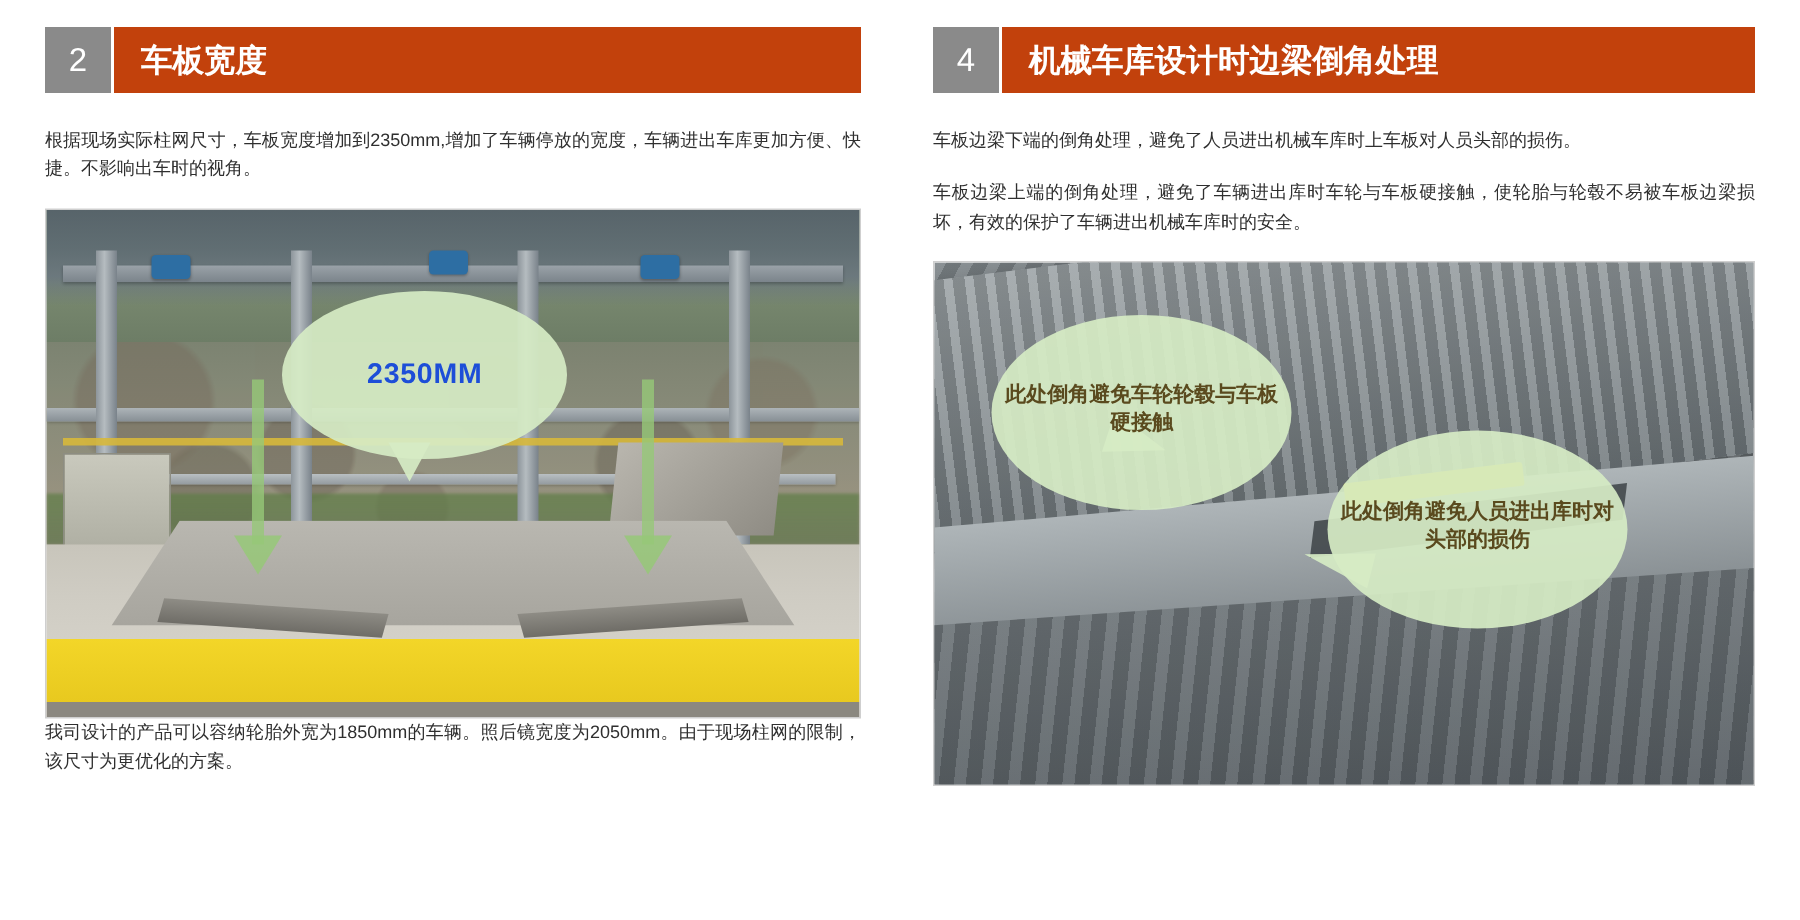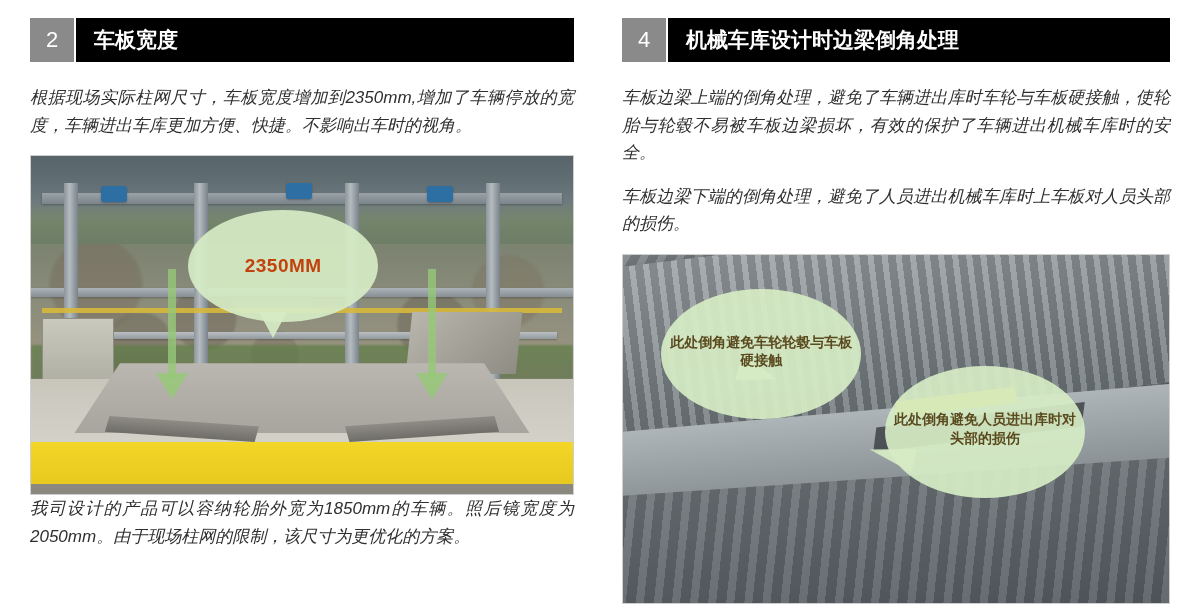--- a/index.html
+++ b/index.html
@@ -42,37 +42,36 @@
     color: #ffffff;
     font-size: 22px;
     display: flex;
     align-items: center;
     justify-content: center;
     font-weight: 400;
     letter-spacing: 0;
   }
   .section-title {
     flex: 1;
-    background: #000000;
+    background: #c2410c;
     color: #ffffff;
     display: flex;
     align-items: center;
     padding-left: 18px;
     font-size: 21px;
     font-weight: 700;
     border-left: 2px solid #ffffff;
   }
 
   .para {
-    font-size: 17px;
+    font-size: 12px;
     line-height: 1.62;
     color: #2f2f2f;
     margin: 0 0 8px 0;
     text-align: justify;
-    font-style: italic;
   }
   .para.top { margin-bottom: 16px; }
   .para.bottom { }
 
   .figure {
     position: relative;
     width: 100%;
     border: 1px solid #cfcfcf;
     box-sizing: border-box;
     overflow: hidden;
@@ -216,21 +215,21 @@
     display: flex;
     align-items: center;
     justify-content: center;
     text-align: center;
     color: #2c4c1e;
   }
   .callout .ctext {
     font-size: 19px;
     font-weight: 700;
     letter-spacing: .5px;
-    color: #c2410c;
+    color: #1d4ed8;
   }
   .callout-left {
     left: 29%;
     top: 16%;
     width: 190px;
     height: 112px;
   }
   .callout-tail {
     position: absolute;
     width: 0; height: 0;
@@ -446,22 +445,22 @@
     <p class="para bottom">我司设计的产品可以容纳轮胎外宽为1850mm的车辆。照后镜宽度为2050mm。由于现场柱网的限制，该尺寸为更优化的方案。</p>
   </div>
 
   <div class="column right">
 
     <div class="section-head">
       <div class="section-num">4</div>
       <div class="section-title">机械车库设计时边梁倒角处理</div>
     </div>
 
+    <p class="para top">车板边梁下端的倒角处理，避免了人员进出机械车库时上车板对人员头部的损伤。</p>
     <p class="para top">车板边梁上端的倒角处理，避免了车辆进出库时车轮与车板硬接触，使轮胎与轮毂不易被车板边梁损坏，有效的保护了车辆进出机械车库时的安全。</p>
-    <p class="para top">车板边梁下端的倒角处理，避免了人员进出机械车库时上车板对人员头部的损伤。</p>
 
     <div class="figure right-fig">
       <div class="scene-right">
         <div class="corrugate"></div>
         <div class="panel-top">
           <div class="ridges"></div>
         </div>
         <div class="panel-mid"></div>
         <div class="dark-slot"></div>
         <div class="yellow-edge"></div>

